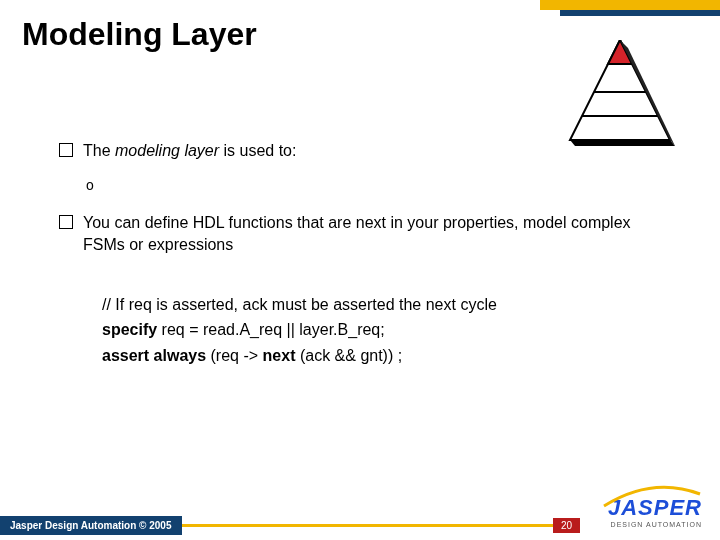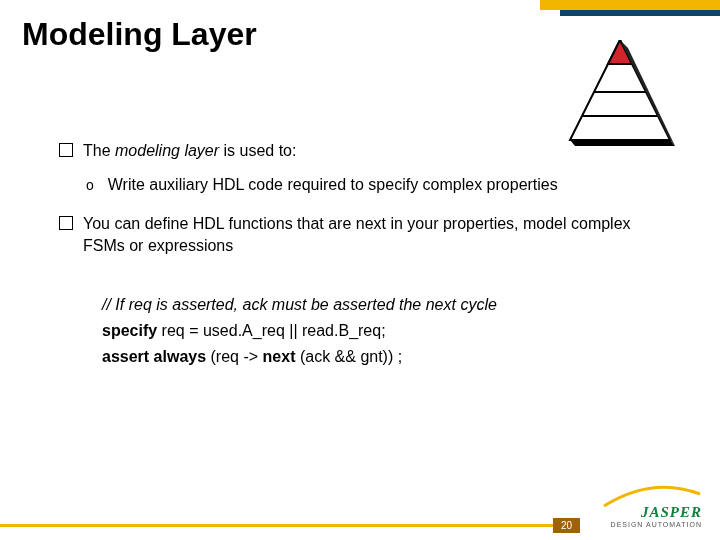--- a/index.html
+++ b/index.html
@@ -81,21 +81,21 @@
     font-weight: bold;
     font-style: italic;
     margin-top: 8px;
     margin-bottom: 14px;
   }
   .code-block {
     margin-left: 52px;
     font-size: 16px;
   }
   .code-block div { margin-bottom: 4px; }
-  .comment { font-style: italic; }
+  .comment { }
   .footer {
     position: absolute;
     left: 0; right: 0; bottom: 0;
     height: 30px;
     display: flex;
     align-items: center;
   }
   .footer-left {
     flex: 0 0 auto;
     background: #12416f;
@@ -105,38 +105,38 @@
     font-weight: bold;
   }
   .footer-bar {
     flex: 1;
     height: 3px;
     background: #f2b600;
     align-self: center;
   }
   .page-num {
     flex: 0 0 auto;
-    background: #a16207;
+    background: #b91c1c;
     color: #fff;
     font-size: 10px;
     padding: 2px 8px;
     margin-left: 0;
   }
   .logo {
     position: absolute;
     right: 18px;
     bottom: 12px;
     text-align: right;
   }
   .logo-main {
-    font-family: Liberation Serif, serif;
-    font-size: 15px;
+    font-family: Liberation Sans, sans-serif;
+    font-size: 22px;
     font-weight: bold;
     letter-spacing: 1px;
-    color: #15803d;
+    color: #1d4ed8;
     font-style: italic;
   }
   .logo-sub {
     font-size: 7px;
     letter-spacing: 1px;
     color: #555;
   }
   .logo-swoosh {
     position: absolute;
     right: 0;
@@ -169,44 +169,44 @@
 
   <div class="bullet-row">
     <div class="sq"></div>
     <div>
       <span>The </span><span class="em-it">modeling layer</span><span> is used to:</span>
     </div>
   </div>
 
   <div class="sub-row">
     <div class="circ">o</div>
-    <div>Write auxiliary HDL code required to specify complex properties</div>
   </div>
 
   <div class="bullet-row">
     <div class="sq"></div>
     <div>You can define HDL functions that are next in your properties, model complex FSMs or expressions</div>
   </div>
 
   <div style="height:26px"></div>
 
 
   <div class="code-block">
     <div class="comment">// If req is asserted, ack must be asserted the next cycle</div>
     <div>
-      <span class="bold">specify</span><span> req = used.A_req || read.B_req;</span>
+      <span class="bold">specify</span><span> req = read.A_req || layer.B_req;</span>
     </div>
     <div>
       <span class="bold">assert</span><span class="bold"> always</span><span> (req -&gt; </span><span class="bold">next</span><span> (ack &amp;&amp; gnt)) ;</span>
     </div>
   </div>
 
 </div>
 
 <div class="footer">
+  <div class="footer-left">Jasper Design Automation © 2005</div>
   <div class="footer-bar"></div>
   <div class="page-num">20</div>
   <div style="width:140px"></div>
 </div>
 
 <div class="logo">
   <svg class="logo-swoosh" viewBox="0 0 100 30">
     <path d="M2 26 Q 50 -4 98 14" stroke="#f2b600" stroke-width="3" fill="none"></path>
   </svg>
   <div class="logo-main">JASPER</div>

